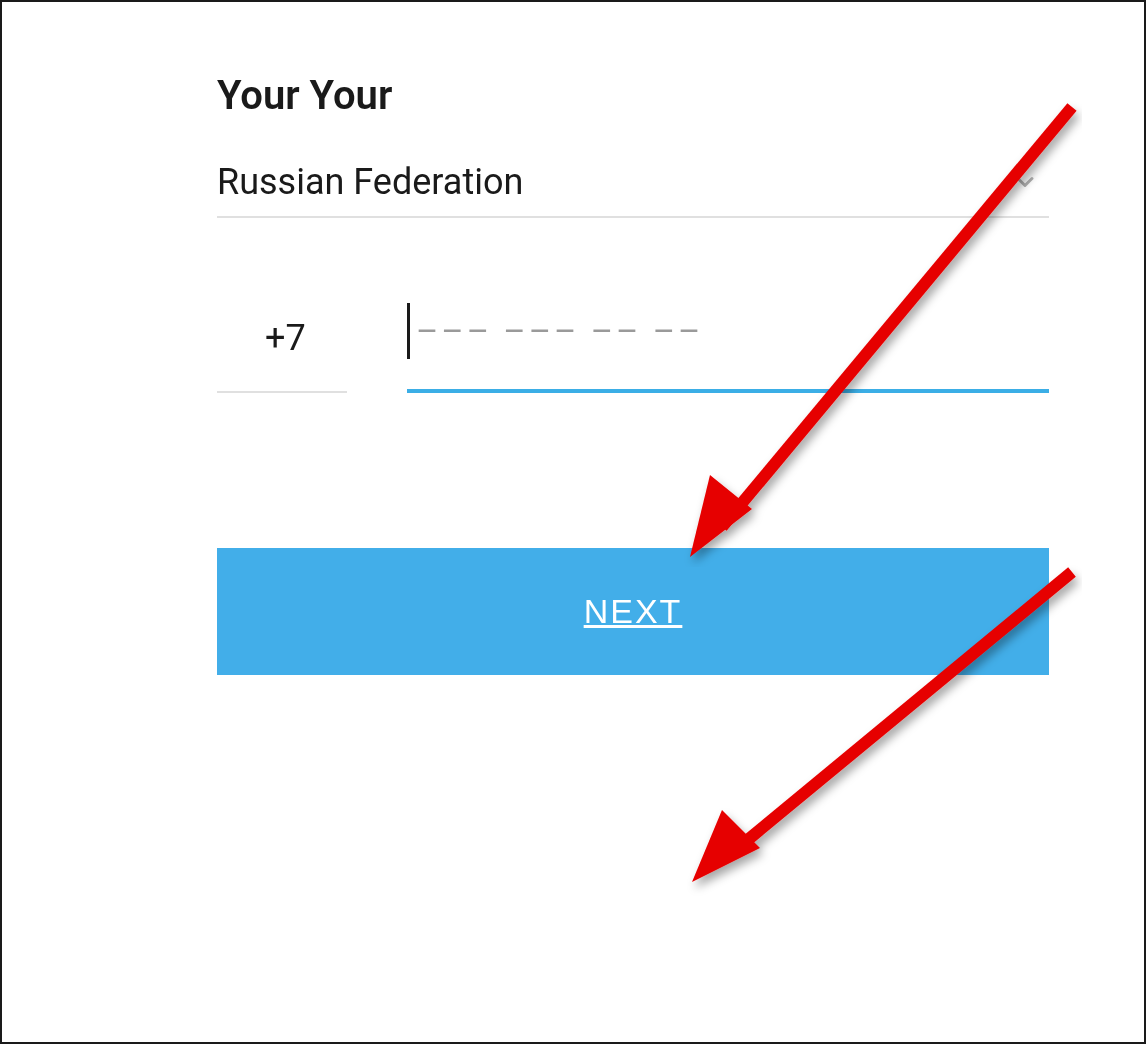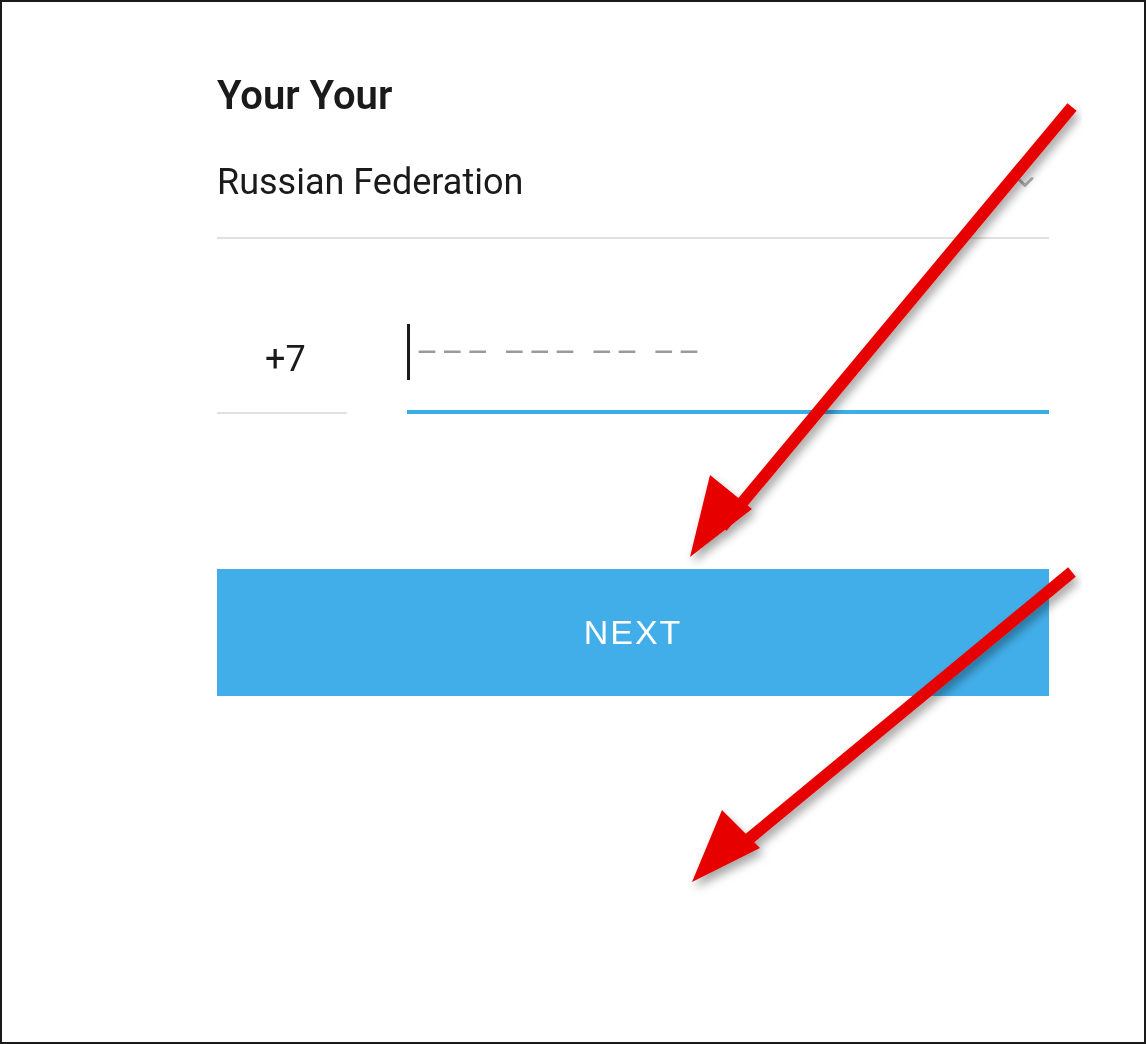--- a/index.html
+++ b/index.html
@@ -30,21 +30,21 @@
       color: #9a9a9a;
       line-height: 1.55;
       margin-bottom: 115px;
       max-width: 680px;
     }
     .country-select {
       display: flex;
       align-items: center;
       justify-content: space-between;
       border-bottom: 2px solid #e0e0e0;
-      padding-bottom: 34px;
+      padding-bottom: 13px;
       margin-bottom: 85px;
       cursor: pointer;
     }
     .country-name {
       font-size: 36px;
       color: #1a1a1a;
       font-weight: 400;
     }
     .chevron {
       width: 28px;
@@ -92,20 +92,21 @@
       width: 100%;
       background: #42aee9;
       color: #fff;
       border: none;
       font-size: 34px;
       font-weight: 500;
       padding: 44px 0;
       letter-spacing: 2px;
       cursor: pointer;
       text-align: center;
+      text-decoration: underline;
     }
     .arrow {
       position: absolute;
       pointer-events: none;
     }
     .arrow-1 {
       top: 95px;
       left: 680px;
       width: 400px;
       height: 470px;

